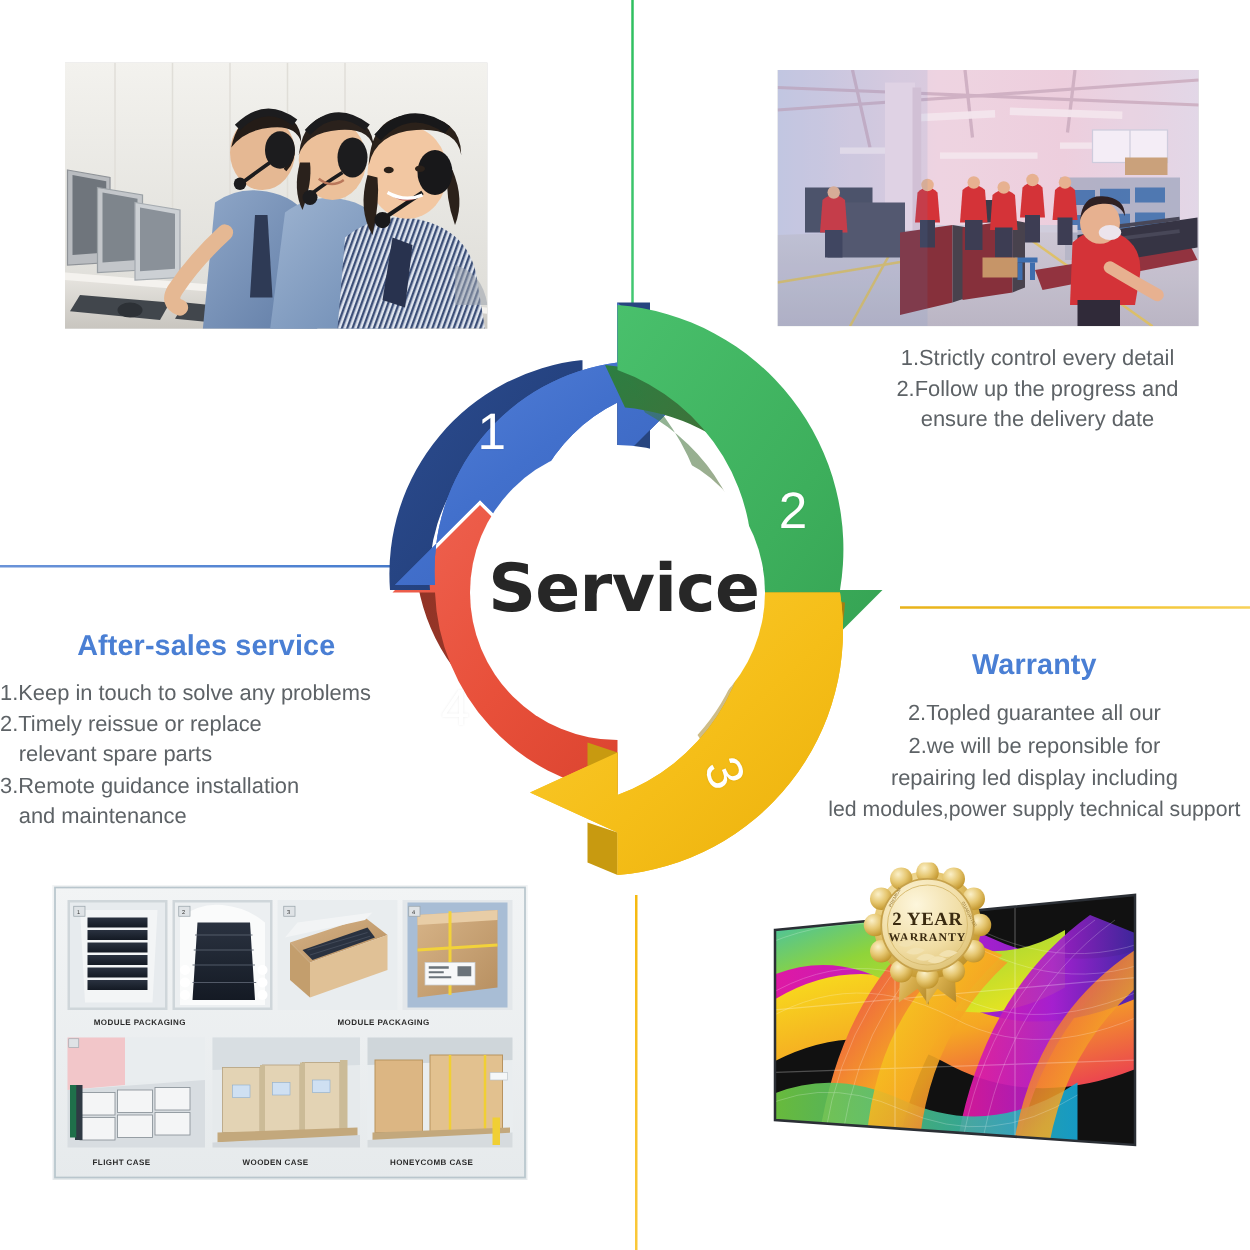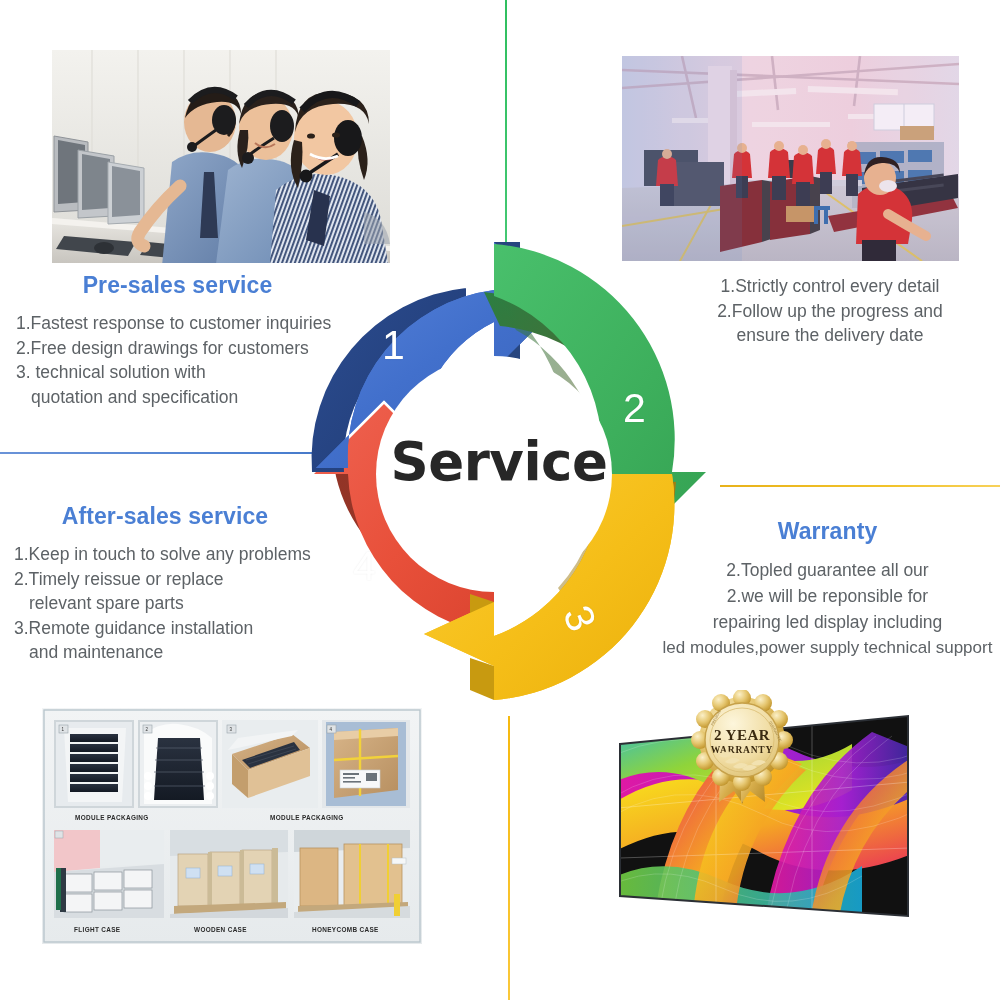--- a/index.html
+++ b/index.html
@@ -54,31 +54,31 @@
   #sec-presales{left:0;top:272px;width:345px;text-align:left;}
   #sec-presales h3{text-align:center;padding-left:10px;}
   #sec-presales ul{padding-left:16px;}
 
   #sec-insales{left:660px;top:274px;width:340px;text-align:center;}
   #sec-insales h3{text-align:center;}
   #sec-insales li{text-align:center;}
 
   #sec-aftersales{left:0px;top:503px;width:330px;}
   #sec-aftersales h3{text-align:center;}
-  #sec-aftersales ul{padding-left:14px;}
+  #sec-aftersales ul{}
 
   #sec-warranty{left:655px;top:518px;width:345px;text-align:center;}
   #sec-warranty h3{text-align:center;}
   #sec-warranty li{text-align:center;font-size:17.5px;line-height:26px;}
   #sec-warranty li.wide{font-size:17px;}
 
   
   #cycle{position:absolute;left:258px;top:238px;width:470px;height:470px;}
   #cycle-label{
-    position:absolute;left:258px;top:224px;width:470px;height:470px;
+    position:absolute;left:258px;top:234px;width:470px;height:470px;
     display:flex;align-items:center;justify-content:center;
     pointer-events:none;
   }
   #cycle-label span{
     font-size:53px;font-weight:bold;color:#272727;
     letter-spacing:-.5px;font-family:"DejaVu Sans","Liberation Sans",sans-serif;
     transform:translate(6px,2px);
   }
   .seg-num{
     position:absolute;color:#ffffff;font-size:41px;
@@ -733,29 +733,20 @@
 
   <div class="seg-num" id="num1">1</div>
   <div class="seg-num" id="num2">2</div>
   <div class="seg-num" id="num3">3</div>
   <div class="seg-num" id="num4">4</div>
 
   <div id="cycle-label">
     <span>Service</span>
   </div>
 
-  <div class="block" id="sec-presales">
-    <h3>Pre-sales service</h3>
-    <ul>
-      <li>1.Fastest response to customer inquiries</li>
-      <li>2.Free design drawings for customers</li>
-      <li>3. technical solution with</li>
-      <li class="indent">quotation and specification</li>
-    </ul>
-  </div>
 
   <div class="block" id="sec-insales">
     <ul>
       <li>1.Strictly control every detail</li>
       <li>2.Follow up the progress and</li>
       <li>ensure the delivery date</li>
     </ul>
   </div>
 
   <div class="block" id="sec-aftersales">

